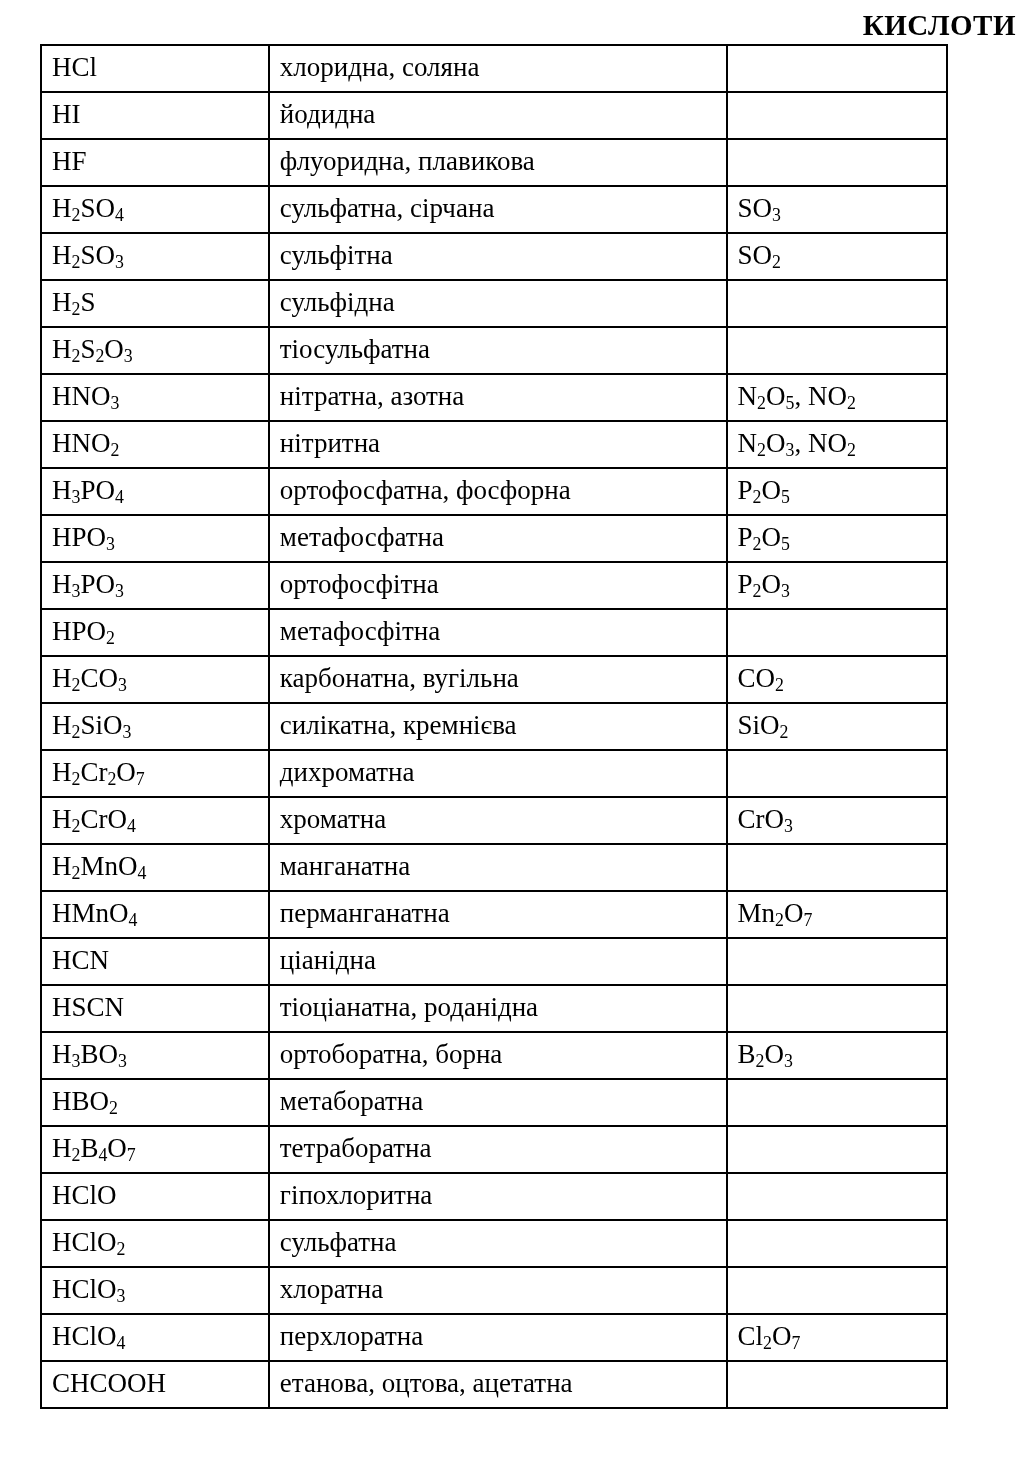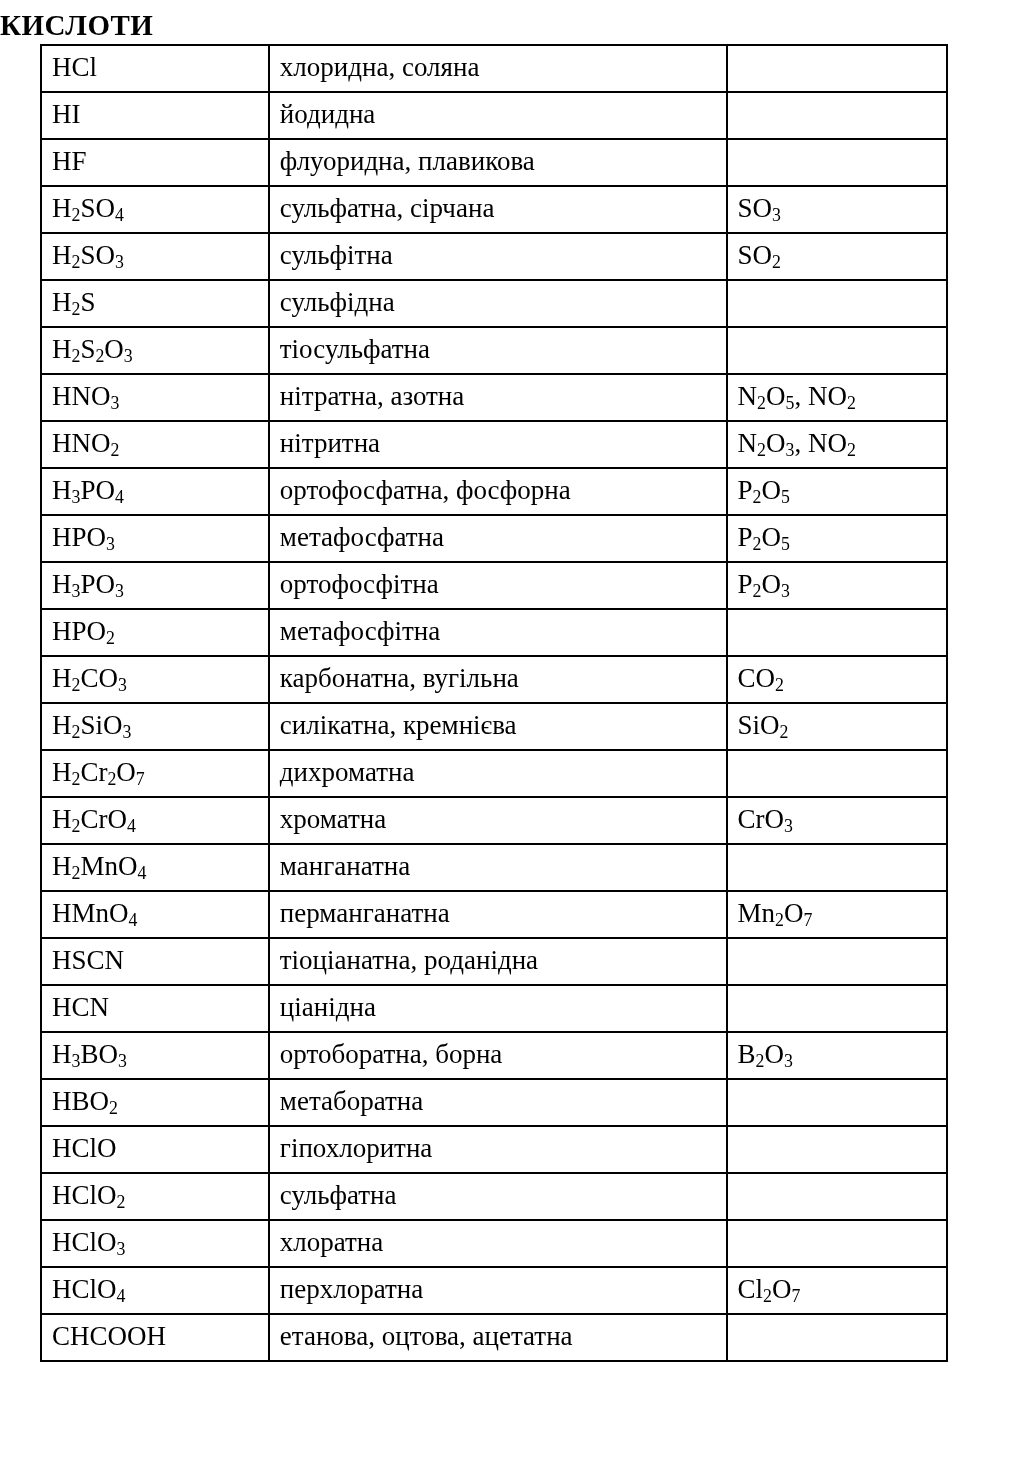--- a/index.html
+++ b/index.html
@@ -22,21 +22,21 @@
     height: 1466px;
     background: #ffffff;
     box-sizing: border-box;
   }
 
   .doc-title {
     position: absolute;
     left: 0;
     top: 8px;
     width: 1016px;
-    text-align: left;
+    text-align: right;
     font-size: 29px;
     font-weight: bold;
     letter-spacing: 0.5px;
     line-height: 34px;
     font-family: "Liberation Serif", "DejaVu Serif", serif;
   }
 
   .acids-table {
     position: absolute;
     left: 40px;
@@ -294,57 +294,68 @@
           </td>
           <td class="col-names">
             <span class="cell-text">перманганатна</span>
           </td>
           <td class="col-oxide">
             <span class="cell-text">Mn<sub>2</sub>O<sub>7</sub></span>
           </td>
         </tr>
         <tr>
           <td class="col-formula">
+            <span class="cell-text">HCN</span>
+          </td>
+          <td class="col-names">
+            <span class="cell-text">ціанідна</span>
+          </td>
+          <td class="col-oxide">
+            <span class="cell-text"></span>
+          </td>
+        </tr>
+        <tr>
+          <td class="col-formula">
             <span class="cell-text">HSCN</span>
           </td>
           <td class="col-names">
             <span class="cell-text">тіоціанатна, роданідна</span>
           </td>
           <td class="col-oxide">
             <span class="cell-text"></span>
           </td>
         </tr>
         <tr>
           <td class="col-formula">
-            <span class="cell-text">HCN</span>
-          </td>
-          <td class="col-names">
-            <span class="cell-text">ціанідна</span>
-          </td>
-          <td class="col-oxide">
-            <span class="cell-text"></span>
-          </td>
-        </tr>
-        <tr>
-          <td class="col-formula">
             <span class="cell-text">H<sub>3</sub>BO<sub>3</sub></span>
           </td>
           <td class="col-names">
             <span class="cell-text">ортоборатна, борна</span>
           </td>
           <td class="col-oxide">
             <span class="cell-text">B<sub>2</sub>O<sub>3</sub></span>
           </td>
         </tr>
         <tr>
           <td class="col-formula">
             <span class="cell-text">HBO<sub>2</sub></span>
           </td>
           <td class="col-names">
             <span class="cell-text">метаборатна</span>
+          </td>
+          <td class="col-oxide">
+            <span class="cell-text"></span>
+          </td>
+        </tr>
+        <tr>
+          <td class="col-formula">
+            <span class="cell-text">H<sub>2</sub>B<sub>4</sub>O<sub>7</sub></span>
+          </td>
+          <td class="col-names">
+            <span class="cell-text">тетраборатна</span>
           </td>
           <td class="col-oxide">
             <span class="cell-text"></span>
           </td>
         </tr>
         <tr>
           <td class="col-formula">
             <span class="cell-text">HClO</span>
           </td>
           <td class="col-names">

